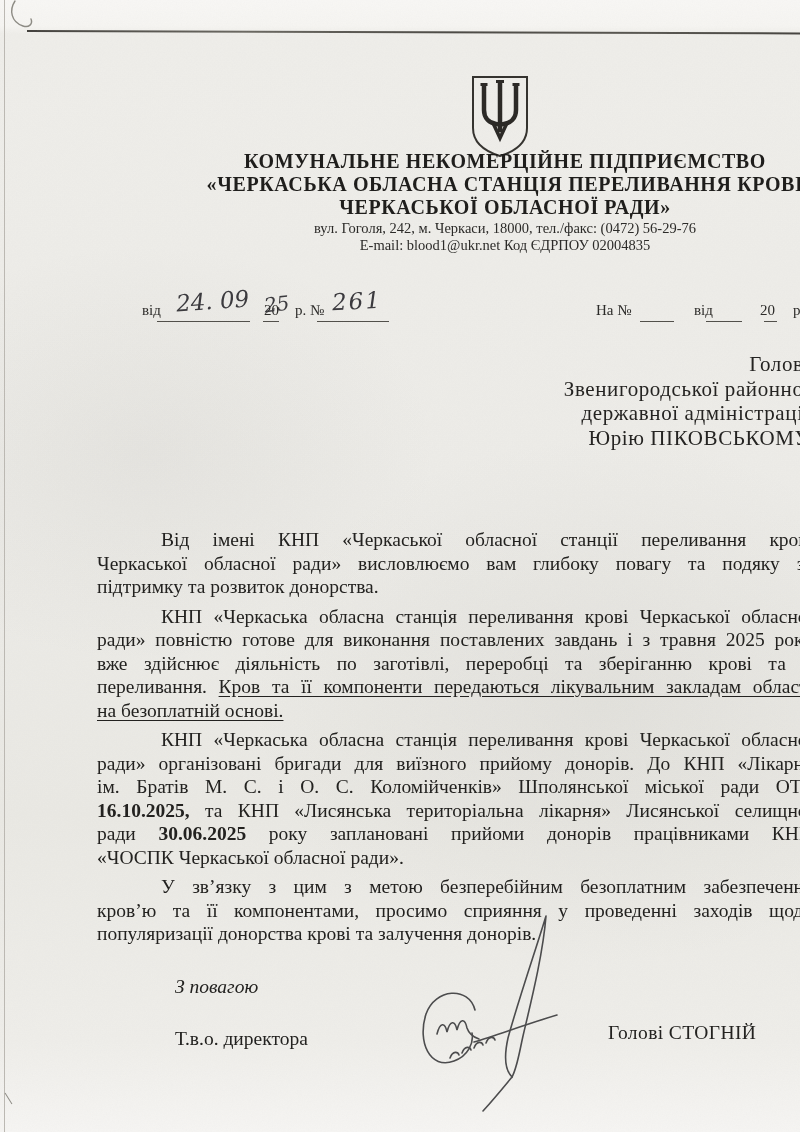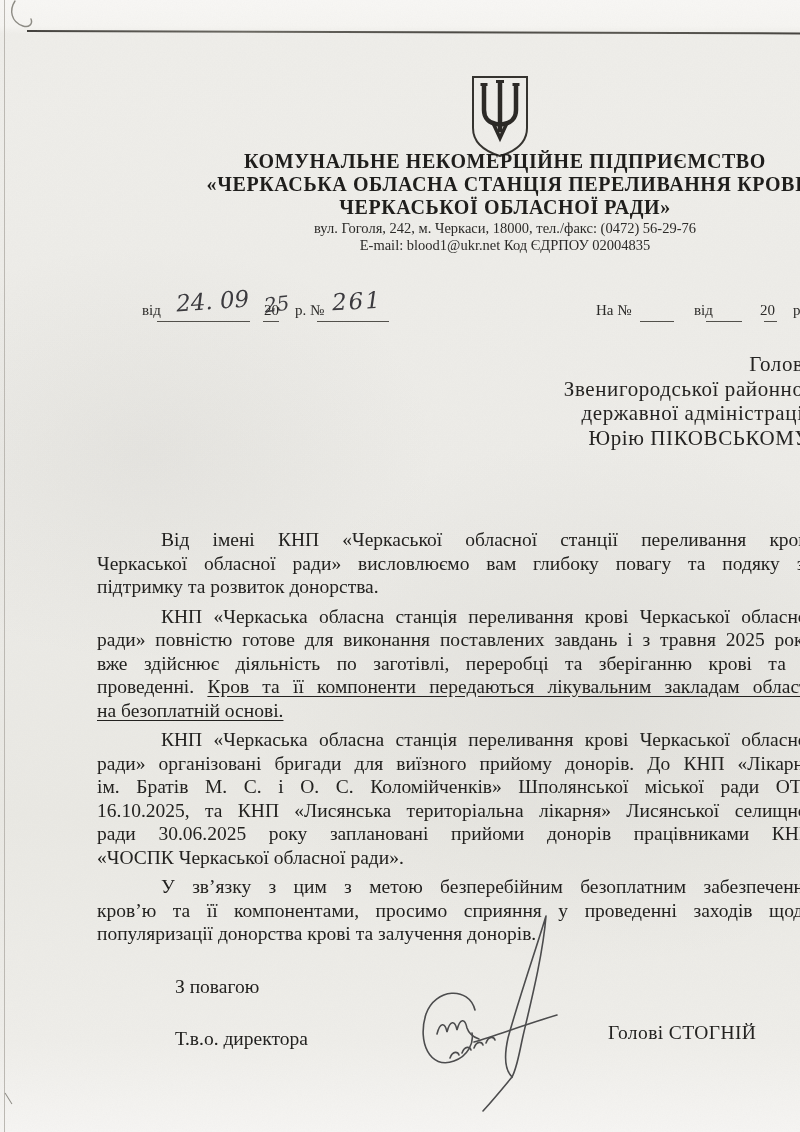--- a/index.html
+++ b/index.html
@@ -32,23 +32,23 @@
   
   .addressee{position:absolute;left:390px;top:352px;width:420px;text-align:right;
     font-size:21px;line-height:24.5px;letter-spacing:.6px;color:#232220;}
   
   .body{position:absolute;left:97px;top:528px;width:716px;font-size:19.5px;color:#21201e;}
   .paragraph{margin:0 0 6px 0;}
   .body-line{line-height:23.5px;text-align:justify;text-align-last:justify;white-space:nowrap;}
   .body-line.last{text-align-last:left;}
   .body-line.indent{padding-left:64px;}
   .body-line .u{text-decoration:underline;text-underline-offset:3px;}
-  .body-line .b{font-weight:normal;}
+  .body-line .b{font-weight:bold;}
   
-  .salutation{position:absolute;left:175px;top:976px;font-size:19.5px;color:#21201e;}
+  .salutation{position:absolute;left:175px;top:976px;font-size:19.5px;color:#21201e;font-style:italic;}
   .position{position:absolute;left:175px;top:1028px;font-size:19.5px;color:#21201e;}
   .signer{position:absolute;left:608px;top:1022px;font-size:19.5px;letter-spacing:.4px;color:#21201e;}
   .signature{position:absolute;left:395px;top:910px;width:200px;height:210px;}
 </style>
 </head>
 <body>
 
 <div class="page">
 
   <div class="left-edge"></div>
@@ -111,21 +111,21 @@
   <div class="body">
       <div class="paragraph">
         <div class="body-line indent"><span>Від імені КНП «Черкаської обласної станції переливання крові</span></div>
         <div class="body-line"><span>Черкаської обласної ради» висловлюємо вам глибоку повагу та подяку за</span></div>
         <div class="body-line last"><span>підтримку та розвиток донорства.</span></div>
       </div>
       <div class="paragraph">
         <div class="body-line indent"><span>КНП «Черкаська обласна станція переливання крові Черкаської обласної</span></div>
         <div class="body-line"><span>ради» повністю готове для виконання поставлених завдань і з травня 2025 року</span></div>
         <div class="body-line"><span>вже здійснює діяльність по заготівлі, переробці та зберіганню крові та її</span></div>
-        <div class="body-line"><span>проведенні. </span><span class="u">Кров та її компоненти передаються лікувальним закладам області</span></div>
+        <div class="body-line"><span>переливання. </span><span class="u">Кров та її компоненти передаються лікувальним закладам області</span></div>
         <div class="body-line last"><span class="u">на безоплатній основі.</span></div>
       </div>
       <div class="paragraph">
         <div class="body-line indent"><span>КНП «Черкаська обласна станція переливання крові Черкаської обласної</span></div>
         <div class="body-line"><span>ради» організовані бригади для виїзного прийому донорів. До КНП «Лікарня</span></div>
         <div class="body-line"><span>ім. Братів М. С. і О. С. Коломійченків» Шполянської міської ради ОТГ</span></div>
         <div class="body-line"><span class="b">16.10.2025,</span><span> та КНП «Лисянська територіальна лікарня» Лисянської селищної</span></div>
         <div class="body-line"><span>ради </span><span class="b">30.06.2025</span><span> року заплановані прийоми донорів працівниками КНП</span></div>
         <div class="body-line last"><span>«ЧОСПК Черкаської обласної ради».</span></div>
       </div>

